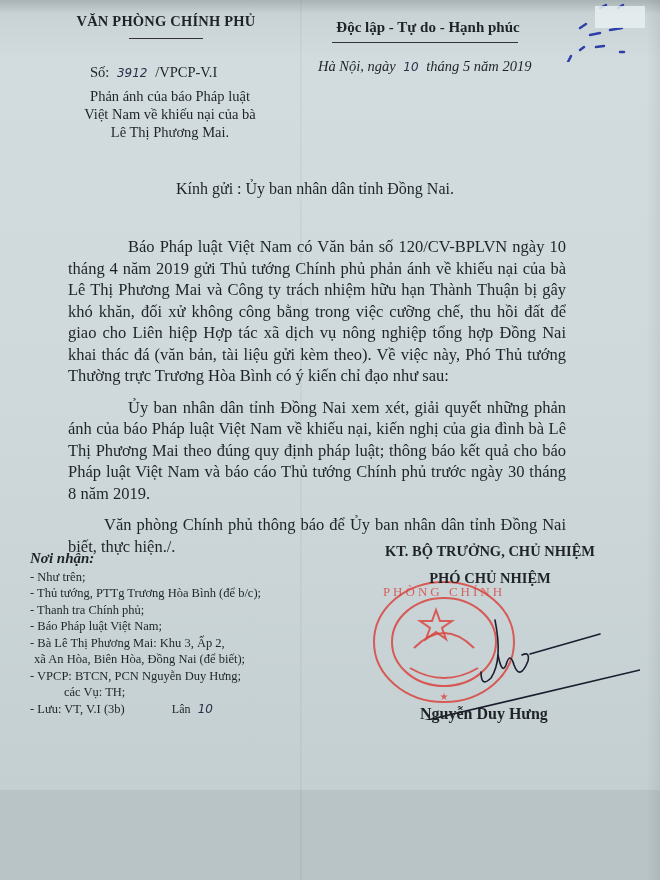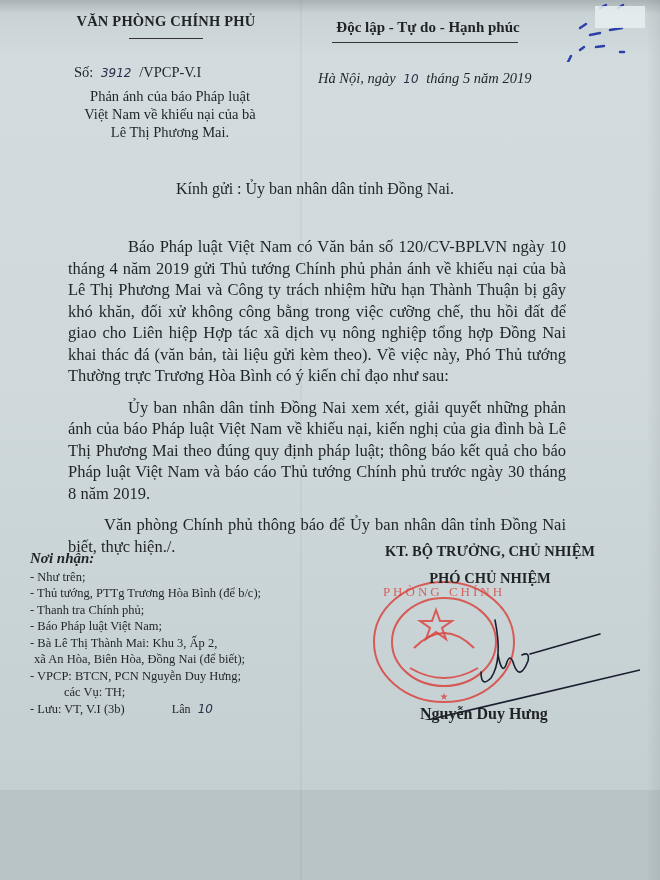--- a/index.html
+++ b/index.html
@@ -7,24 +7,24 @@
   .paper{position:absolute;left:0;top:0;width:660px;height:790px;
     background:linear-gradient(180deg,#a9b3b6 0px,#c9d3d6 14px,#d2dcdf 60px,#cfd9dc 400px,#c2cdd0 880px);}
   .paper:after{content:"";position:absolute;left:300px;top:0;width:2px;height:880px;background:rgba(0,0,0,0.03);}
   .edge-right{position:absolute;right:0;top:0;width:14px;height:880px;background:linear-gradient(90deg,rgba(0,0,0,0) ,rgba(0,0,0,0.06));}
   .hdr-left{position:absolute;left:66px;top:13px;width:200px;text-align:center;}
   .org{font-weight:bold;font-size:14.5px;letter-spacing:0.2px;}
   .rule{height:1px;background:#333;margin:0 auto;}
   .hdr-right{position:absolute;left:268px;top:17px;width:360px;text-align:center;}
   .nation{font-weight:bold;font-size:15px;letter-spacing:0.2px;text-align:left;padding-left:4px;}
   .motto{font-weight:bold;font-size:15px;margin-top:2px;margin-left:-40px;}
-  .sohieu{position:absolute;left:74px;top:64px;font-size:14.5px;}
+  .sohieu{position:absolute;left:90px;top:64px;font-size:14.5px;}
   .hw{font-style:italic;font-family:"DejaVu Sans",sans-serif;font-size:12px;color:#2b2f4a;padding:0 4px;}
   .trichyeu{position:absolute;left:70px;top:87px;width:200px;text-align:center;font-size:14.5px;line-height:18px;}
-  .date{position:absolute;left:318px;top:70px;font-style:italic;font-size:14.5px;text-align:right;}
+  .date{position:absolute;left:318px;top:58px;font-style:italic;font-size:14.5px;text-align:right;}
   .kinhgui{position:absolute;left:176px;top:180px;font-size:16px;}
   .body{position:absolute;left:68px;top:236px;width:498px;font-size:16.5px;line-height:21.5px;text-align:justify;}
   .body p{margin:0;}
   .indent{text-indent:60px;}
   .p2{margin-top:10px !important;text-indent:60px;}
   .p3{margin-top:10px !important;text-indent:36px;}
   .recv{position:absolute;left:30px;top:550px;font-size:12.5px;line-height:16.5px;}
   .recv-title{font-weight:bold;font-style:italic;font-size:15px;margin-bottom:2px;}
   .recv .ind{padding-left:34px;}
   .recv .ind2{padding-left:4px;}
@@ -94,21 +94,21 @@
     <p class="p2">Ủy ban nhân dân tỉnh Đồng Nai xem xét, giải quyết những phản ánh của báo Pháp luật Việt Nam về khiếu nại, kiến nghị của gia đình bà Lê Thị Phương Mai theo đúng quy định pháp luật; thông báo kết quả cho báo Pháp luật Việt Nam và báo cáo Thủ tướng Chính phủ trước ngày 30 tháng 8 năm 2019.</p>
     <p class="p3">Văn phòng Chính phủ thông báo để Ủy ban nhân dân tỉnh Đồng Nai biết, thực hiện./.</p>
   </div>
 
   <div class="recv">
     <div class="recv-title"><span>Nơi nhận</span>:</div>
     <div>- Như trên;</div>
     <div>- Thủ tướng, PTTg Trương Hòa Bình (để b/c);</div>
     <div>- Thanh tra Chính phủ;</div>
     <div>- Báo Pháp luật Việt Nam;</div>
-    <div>- Bà Lê Thị Thành Mai: Khu 3, Ấp 2,</div>
+    <div>- Bà Lê Thị Phương Mai: Khu 3, Ấp 2,</div>
     <div class="ind2">xã An Hòa, Biên Hòa, Đồng Nai (để biết);</div>
     <div>- VPCP: BTCN, PCN Nguyễn Duy Hưng;</div>
     <div class="ind">các Vụ: TH;</div>
     <div>
       <span>- Lưu: VT, V.I (3b)</span>
       <span class="lan">Lân</span>
       <span class="hw">10</span>
     </div>
   </div>
 

